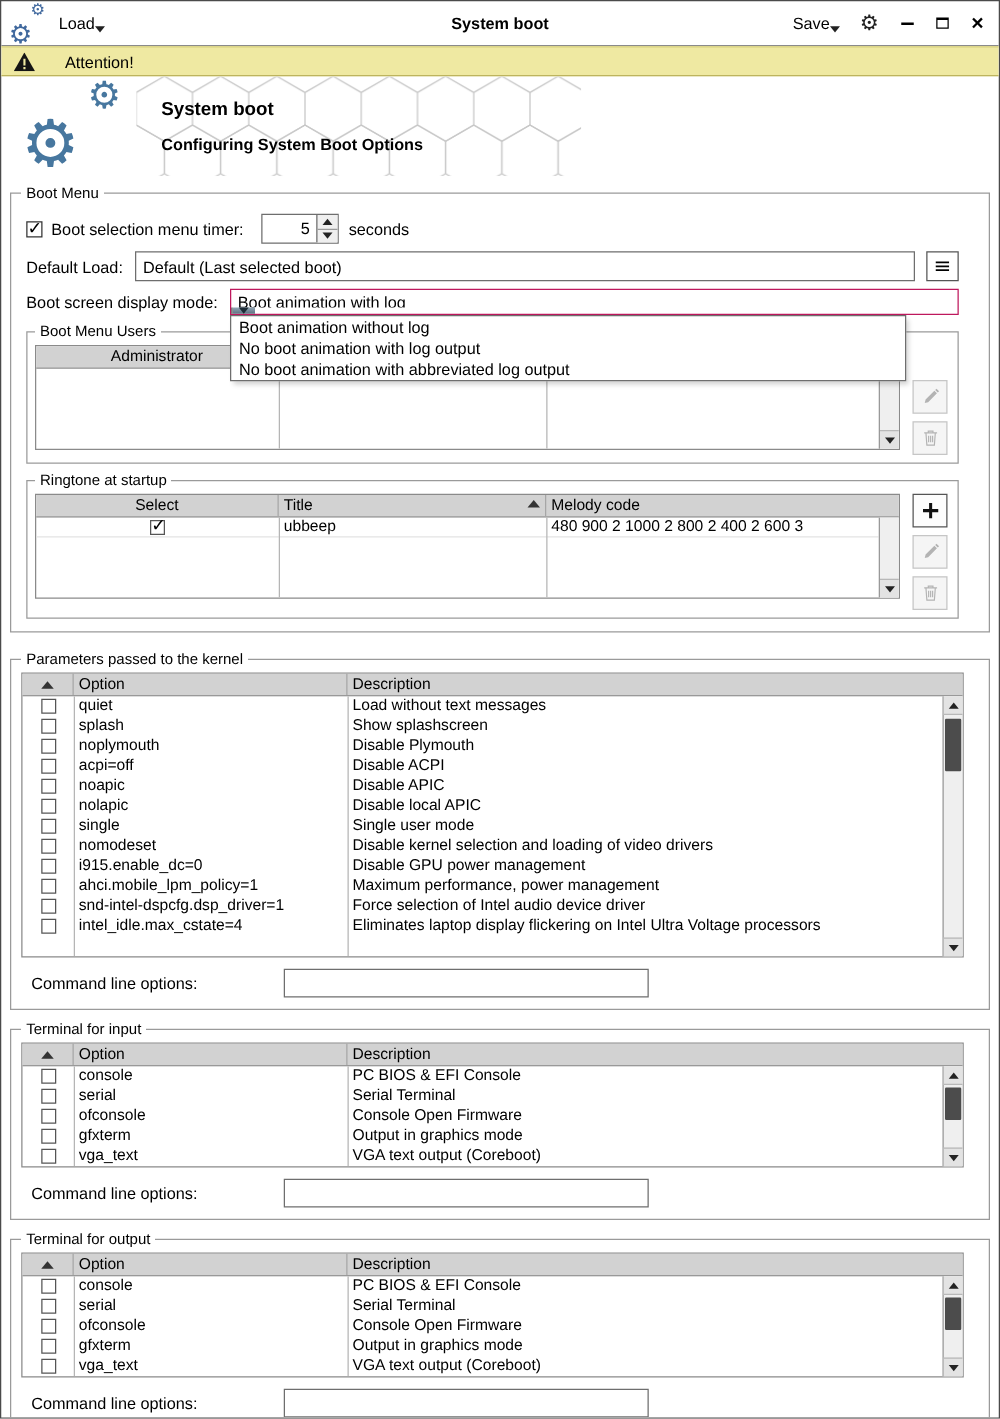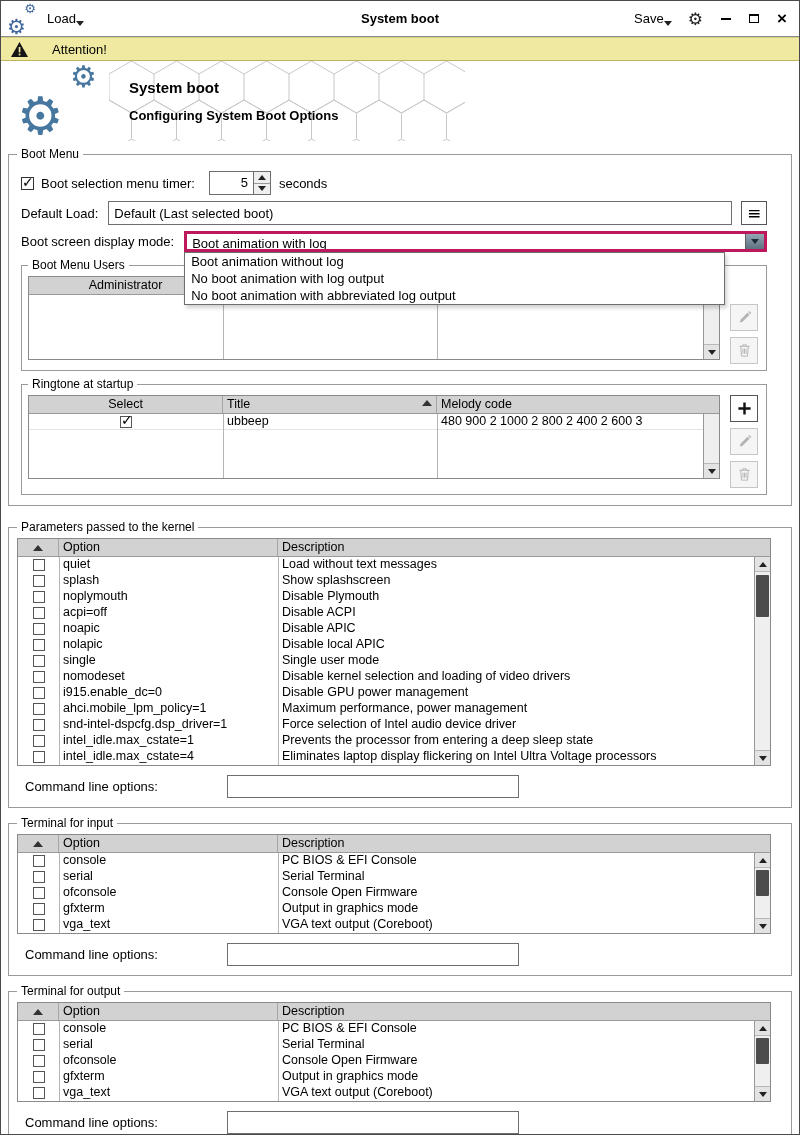--- a/index.html
+++ b/index.html
@@ -54,21 +54,21 @@
   .spin-btns { width:17px; border-left:1px solid #6e6e6e; display:flex; flex-direction:column; background:#efefef; }
   .spin-btns .sb { flex:1; display:flex; align-items:center; justify-content:center; }
   .spin-btns .sb:first-child { border-bottom:1px solid #9a9a9a; }
   .tri-up { width:0; height:0; border-left:4px solid transparent; border-right:4px solid transparent; border-bottom:5px solid #222; display:inline-block; }
   .tri-down { width:0; height:0; border-left:4px solid transparent; border-right:4px solid transparent; border-top:5px solid #222; display:inline-block; }
   .text-input { border:1px solid #6e6e6e; height:24px; padding:0 5px; font:inherit; background:#fff; }
   .dl-input { flex:1; margin-left:10px; }
   .hamburger { width:26px; height:24px; border:1px solid #555; background:#fff; margin-left:9px; display:flex; align-items:center; justify-content:center; font-size:17px; line-height:1; flex:none; }
 
   .combo-wrap { flex:1; position:relative; margin-left:10px; }
-  .combo { height:21px; border:3px solid #be185d; background:#fff; display:flex; }
+  .combo { height:21px; border:1px solid #be185d; background:#fff; display:flex;flex-direction:column; }
   .combo-text { flex:1; padding:2px 5px 0 5px; font-size:13px; overflow:hidden; white-space:nowrap; }
   .combo-btn { width:19px; border-left:1px solid #5d5d5d; background:linear-gradient(#92a6b6,#5e7181); display:flex; align-items:center; justify-content:center; }
   .combo-btn i { border-top-color:#1c2b36; }
   .combo-popup { position:absolute; left:0; top:21px; width:calc(100% - 42px); background:#fff; border:1px solid #6e6e6e; z-index:50; box-shadow:2px 3px 4px rgba(0,0,0,0.18); }
   .combo-popup .opt { padding:1px 6px; line-height:15px; font-size:13px; white-space:nowrap; }
 
   
   .tbl-wrap { display:flex; gap:10px; align-items:flex-start; }
   .gtable { flex:1; border:1px solid #8a8a8a; background:#fff; }
   .g-head { display:grid; height:18px; background:#d2d2d2; border-bottom:1px solid #999; font-size:12.5px; }
@@ -397,27 +397,20 @@
               <div class="cbcell">
                   <span class="cb"></span>
                 </div>
               <div>snd-intel-dspcfg.dsp_driver=1</div>
               <div>Force selection of Intel audio device driver</div>
             </div>
               <div class="g-row k-cols">
               <div class="cbcell">
                   <span class="cb"></span>
                 </div>
-              <div>intel_idle.max_cstate=1</div>
-              <div>Prevents the processor from entering a deep sleep state</div>
-            </div>
-              <div class="g-row k-cols">
-              <div class="cbcell">
-                  <span class="cb"></span>
-                </div>
               <div>intel_idle.max_cstate=4</div>
               <div>Eliminates laptop display flickering on Intel Ultra Voltage processors</div>
             </div>
             </div>
         </div>
         <div class="vscroll">
           <div class="sb-btn sb-up">
               <i class="tri-up"></i>
             </div>
           <div class="sb-thumb" style="top:18px; height:42px;"></div>

